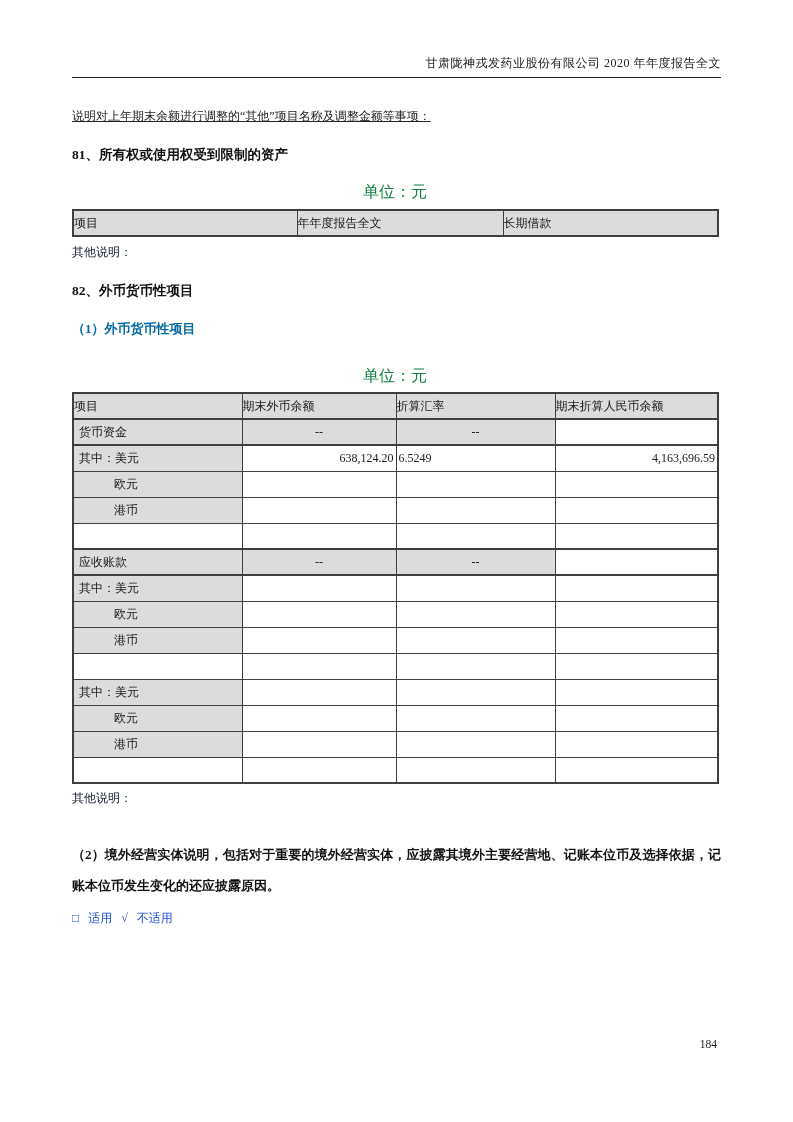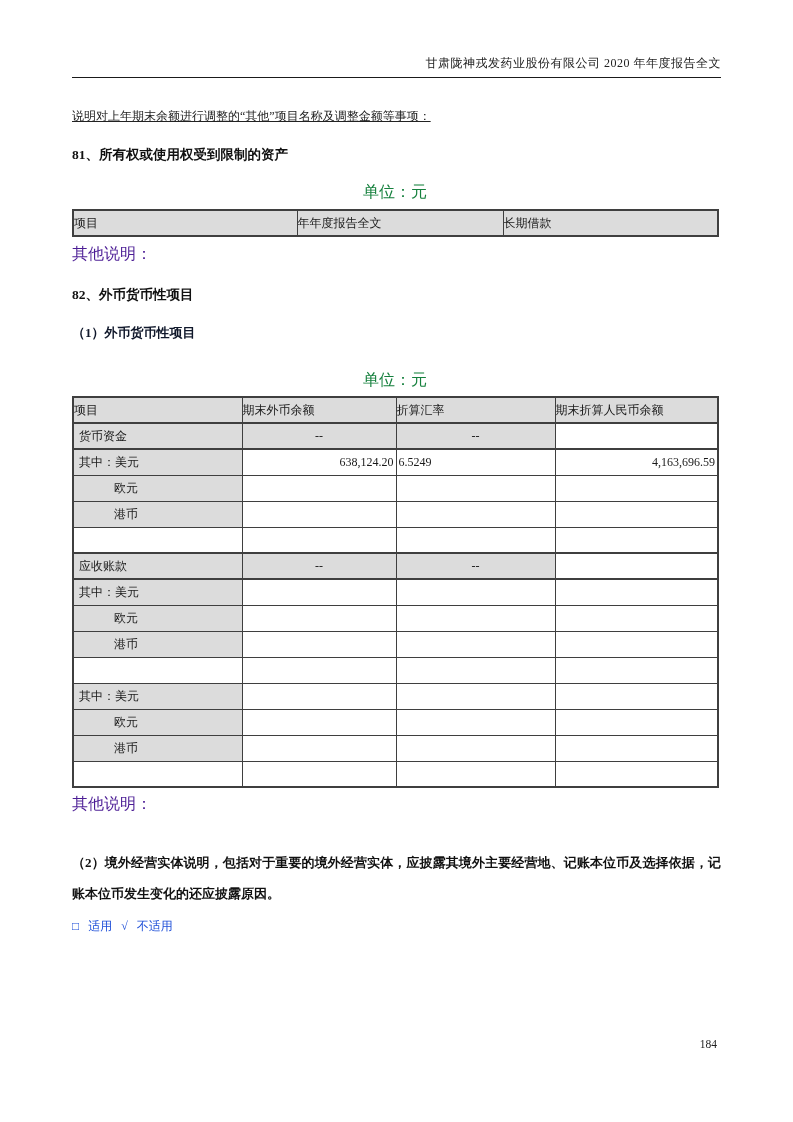--- a/index.html
+++ b/index.html
@@ -24,21 +24,21 @@
   h2.sec {
     margin-top:21px;
     font-size:13.5px;
     font-weight:bold;
     color:#111;
   }
   h3.subsec {
     margin-top:20px;
     font-size:13px;
     font-weight:bold;
-    color:#0f172a;
+    color:#0369a1;
   }
   p.body {
     margin-top:30px;
     font-size:12px;
     color:#222;
     text-decoration:underline;
   }
   .unit {
     font-size:16px;
     text-align:center;
@@ -68,22 +68,22 @@
     border-bottom-width:2px;
   }
   .tbl td.lbl { background:#dcdcdc; padding-left:5px; text-align:left;margin-left:24px; }
   .tbl td.lbl.ind { padding-left:40px; }
   .tbl td.lbl.plain { background:#ffffff; }
   .tbl td.dash { background:#dcdcdc; text-align:center; }
   .tbl td.num { text-align:right; padding-right:2px; }
   .tbl td.rate { text-align:left; padding-left:2px; }
   .tbl tr.row-category td { border-top-width:2px; border-bottom-width:2px; }
   p.note {
-    font-size:16px;
-    color:#4c1d95;
+    font-size:12px;
+    color:#0f172a;
   }
   p.note.n81 { margin-top:7px; }
   p.note.n82 { margin-top:6px; }
   p.para2 {
     margin-top:32px;
     font-size:13px;
     font-weight:bold;
     line-height:31px;
     text-align:justify;
     color:#111;

